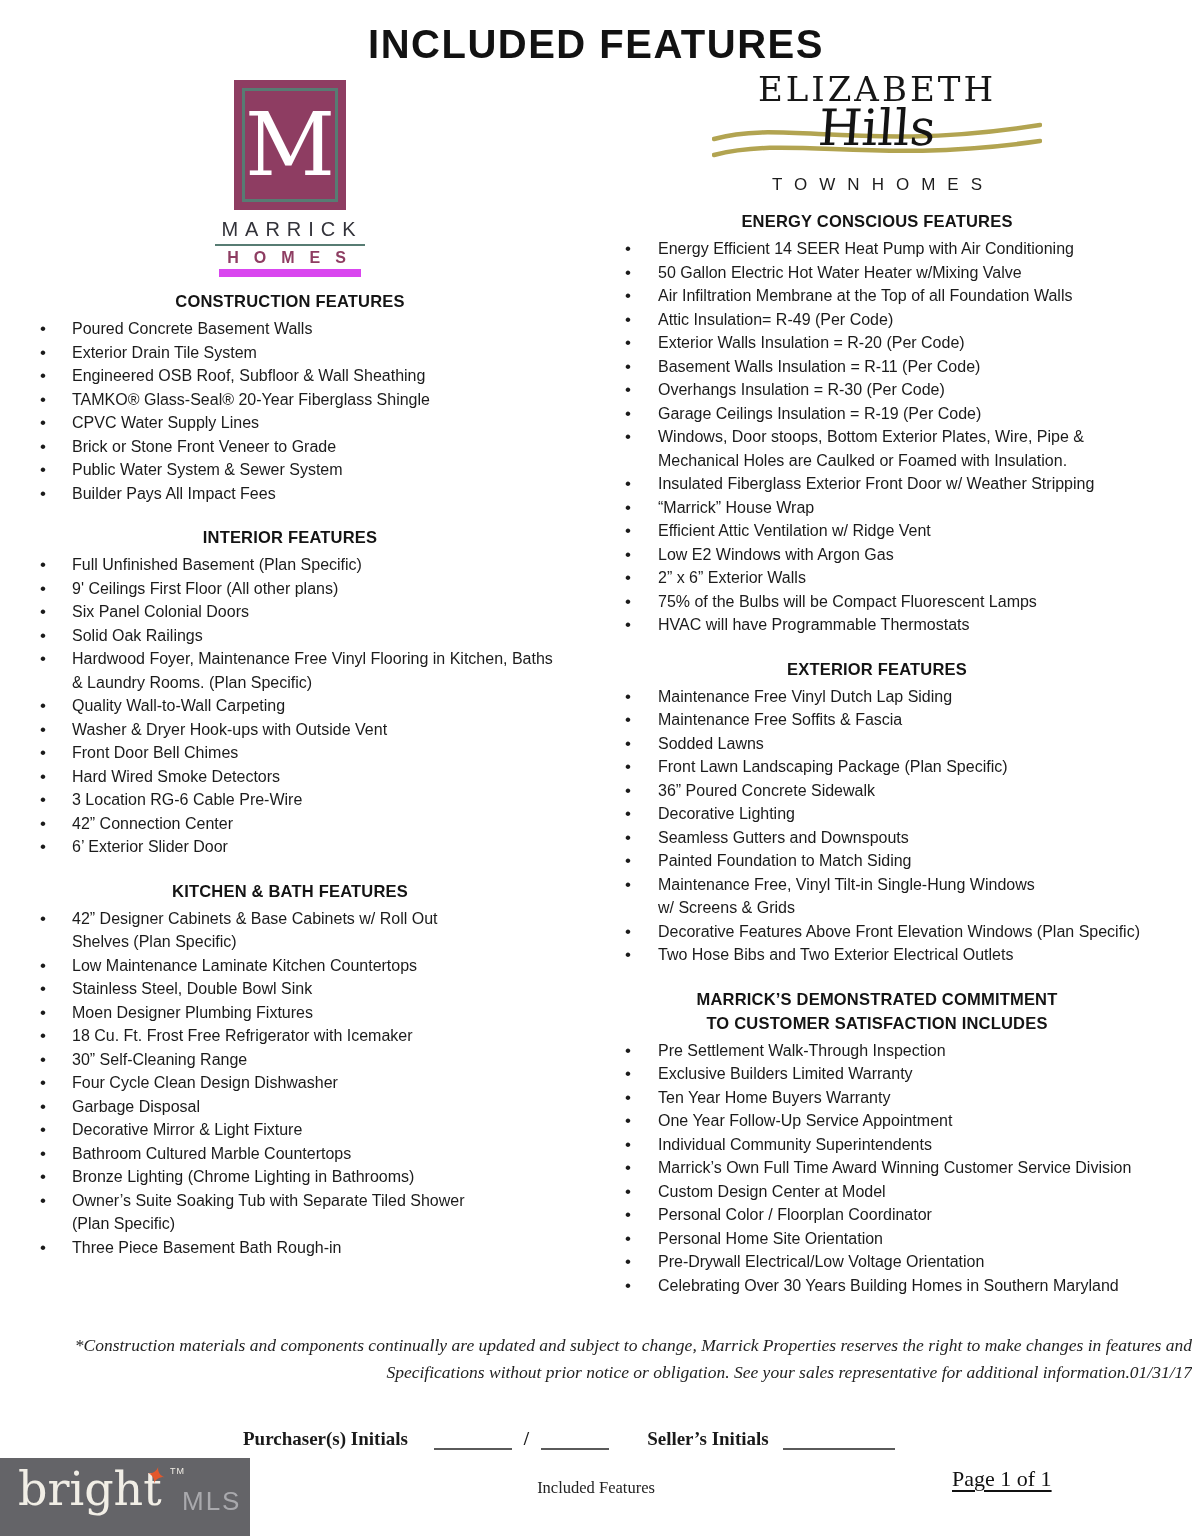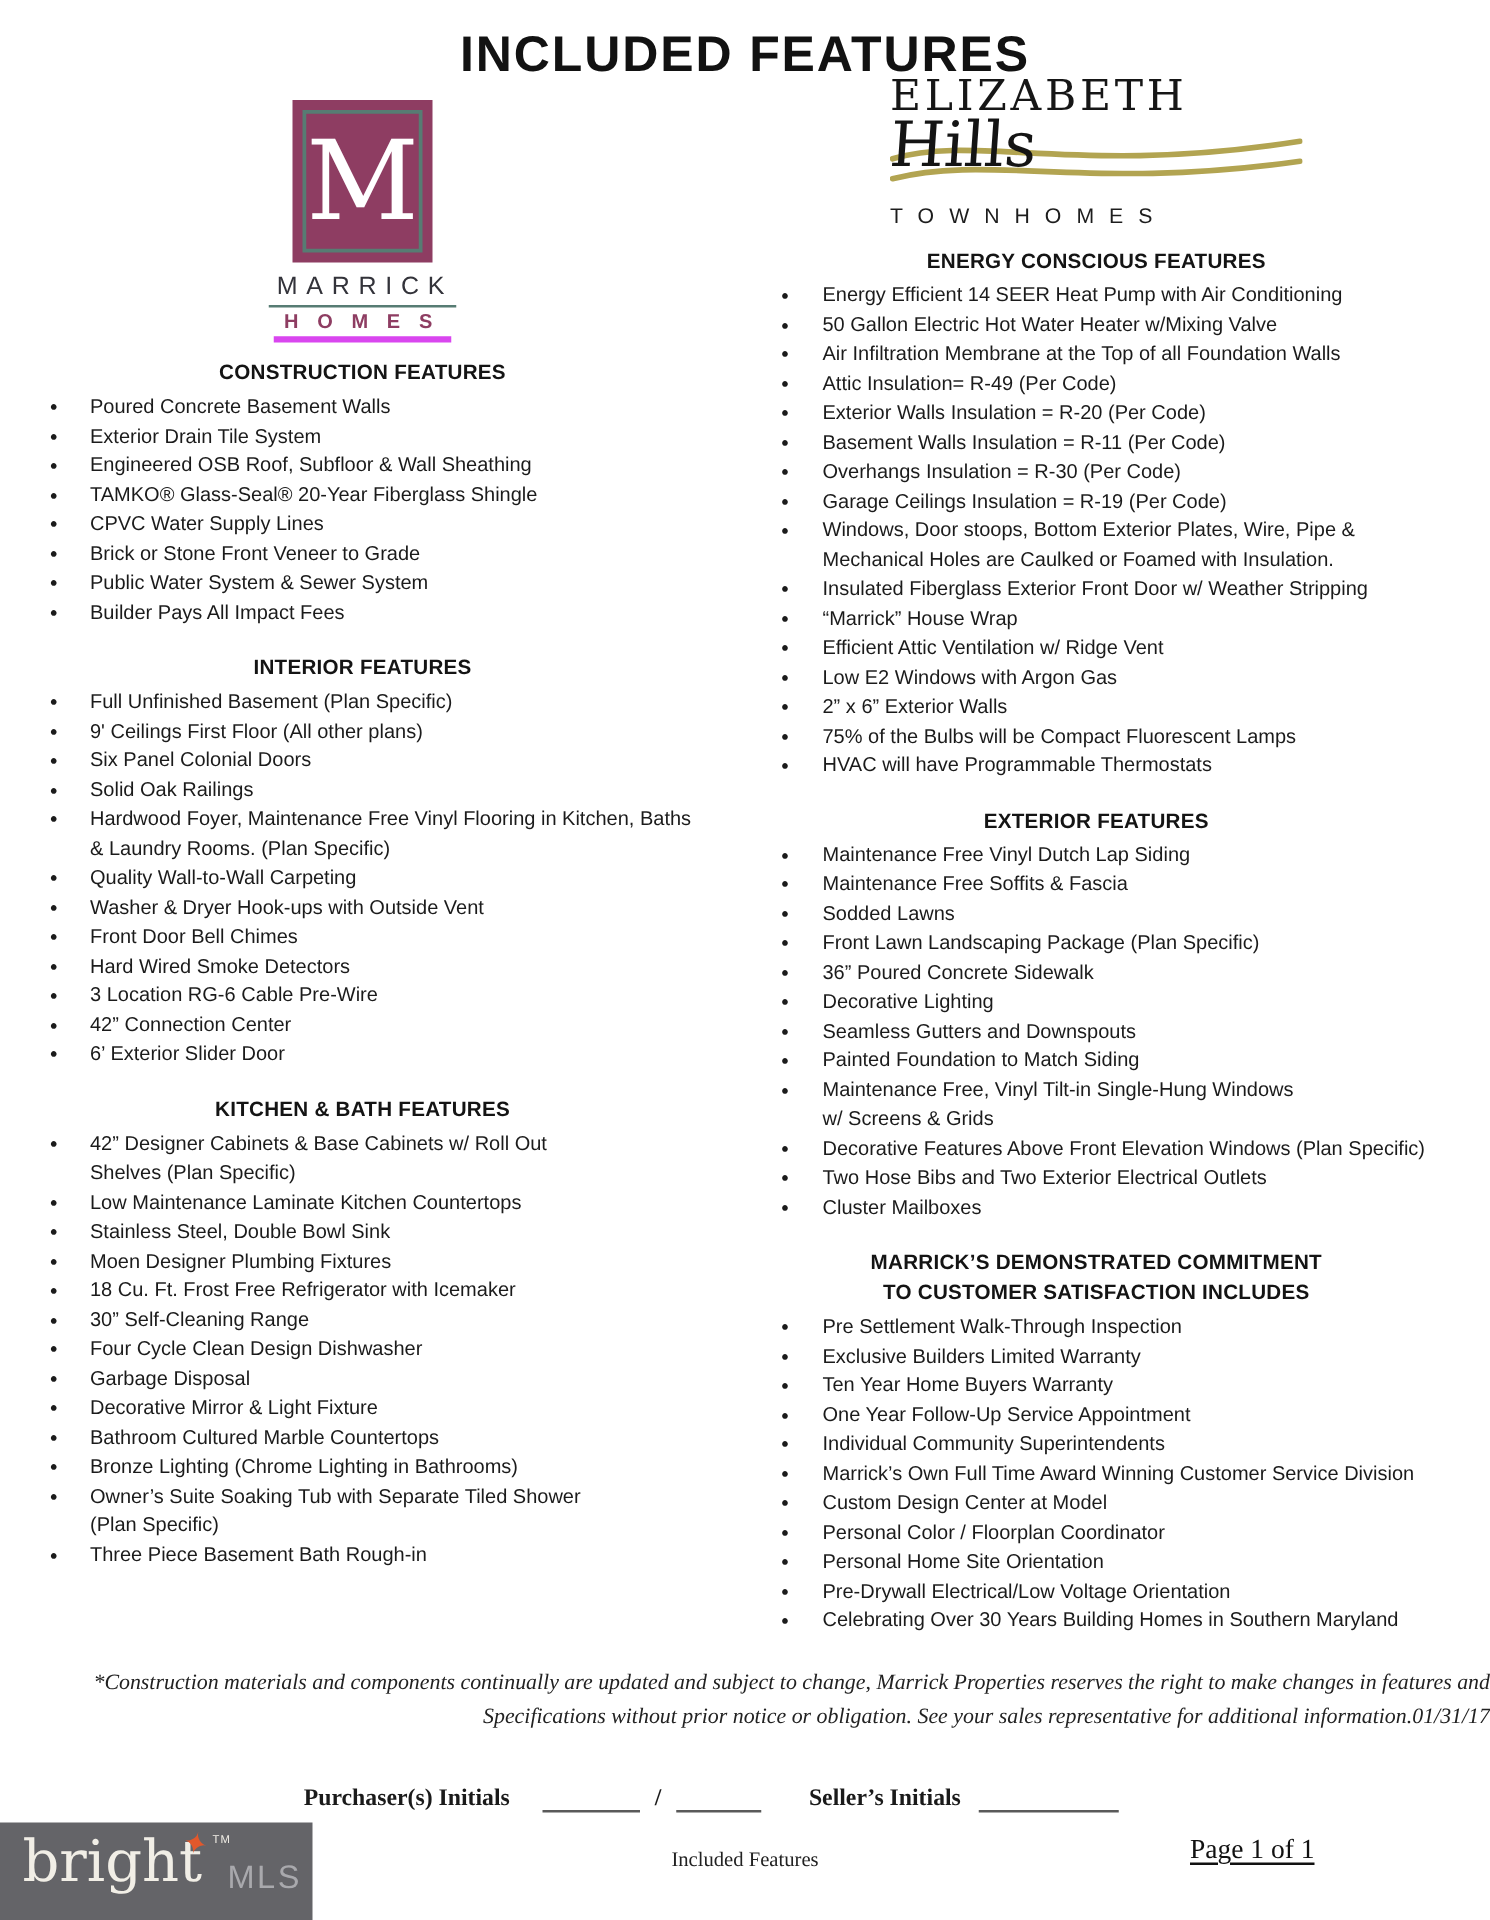--- a/index.html
+++ b/index.html
@@ -17,24 +17,24 @@
   
   .marrick-logo{width:200px;margin:0 auto 12px;text-align:center;}
   .marrick-square{width:112px;height:130px;margin:0 auto;background:#8e3d62;
                   padding:8px;box-sizing:border-box;}
   .marrick-inner{width:100%;height:100%;border:3px solid #577c73;box-sizing:border-box;
                  display:flex;align-items:center;justify-content:center;}
   .marrick-m{font-family:"DejaVu Serif",serif;font-size:88px;line-height:1;color:#ffffff;}
   .marrick-name{width:fit-content;margin:8px auto 0;font-size:20px;letter-spacing:7px;
                 color:#33333a;padding:0 2px 3px 6px;border-bottom:2px solid #577c73;text-align:center;}
   .marrick-homes{width:fit-content;margin:3px auto 0;font-size:16px;font-weight:bold;
-                 letter-spacing:15px;color:#8e3d62;padding:0 0 2px 8px;border-bottom:5px solid #d946ef;}
-
-  
-  .eliz-logo{width:330px;margin:0 auto 14px;text-align:left;position:relative;}
+                 letter-spacing:15px;color:#8e3d62;padding:0 0 2px 8px;border-bottom:8px solid #d946ef;}
+
+  
+  .eliz-logo{width:330px;margin:12px auto 14px;text-align:center;position:relative;}
   .eliz-name{font-family:"DejaVu Serif",serif;font-size:34px;letter-spacing:3px;color:#161616;line-height:1.15;}
   .eliz-mid{position:relative;height:64px;}
   .eliz-waves{position:absolute;left:0;top:0;width:330px;height:64px;}
   .eliz-hills{position:absolute;left:0;right:0;top:-10px;font-family:"DejaVu Serif",serif;
               font-size:50px;color:#141414;transform:skewX(-4deg);}
   .eliz-town{font-size:17px;letter-spacing:12px;margin-right:-12px;color:#1d1d1d;margin-top:2px;}
 
   
   .sec h2{font-size:16.5px;font-weight:bold;text-align:center;color:#141414;
           text-underline-offset:3px;text-decoration-thickness:1.5px;
@@ -193,21 +193,20 @@
         <li>Sodded Lawns</li>
         <li>Front Lawn Landscaping Package (Plan Specific)</li>
         <li>36” Poured Concrete Sidewalk</li>
         <li>Decorative Lighting</li>
         <li>Seamless Gutters and Downspouts</li>
         <li>Painted Foundation to Match Siding</li>
         <li>Maintenance Free, Vinyl Tilt-in Single-Hung Windows
 w/ Screens &amp; Grids</li>
         <li>Decorative Features Above Front Elevation Windows (Plan Specific)</li>
         <li>Two Hose Bibs and Two Exterior Electrical Outlets</li>
-        <li>Cluster Mailboxes</li>
       </ul>
     </div>
 
     <div class="sec">
       <h2>MARRICK’S DEMONSTRATED COMMITMENT
 TO CUSTOMER SATISFACTION INCLUDES</h2>
       <ul>
         <li>Pre Settlement Walk-Through Inspection</li>
         <li>Exclusive Builders Limited Warranty</li>
         <li>Ten Year Home Buyers Warranty</li>

